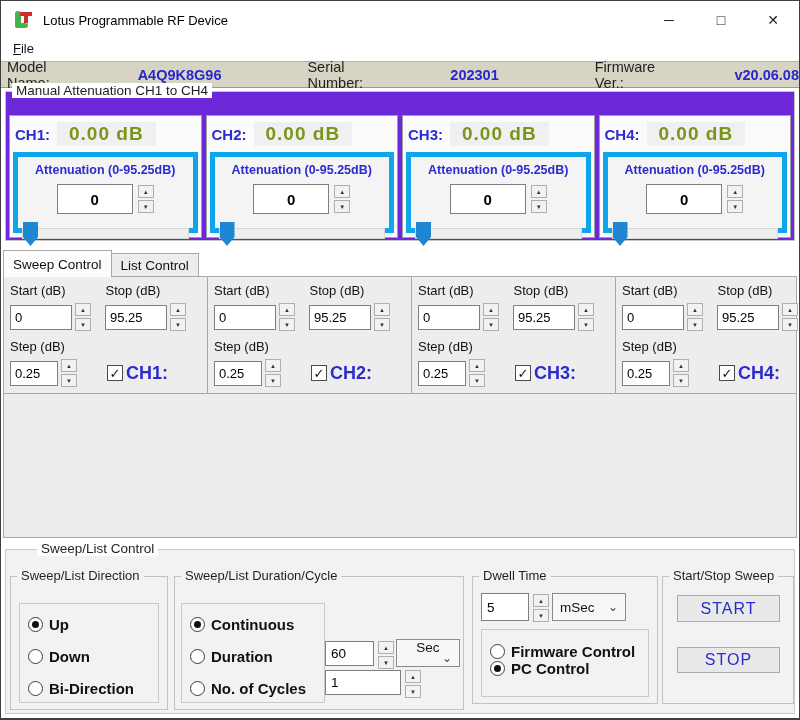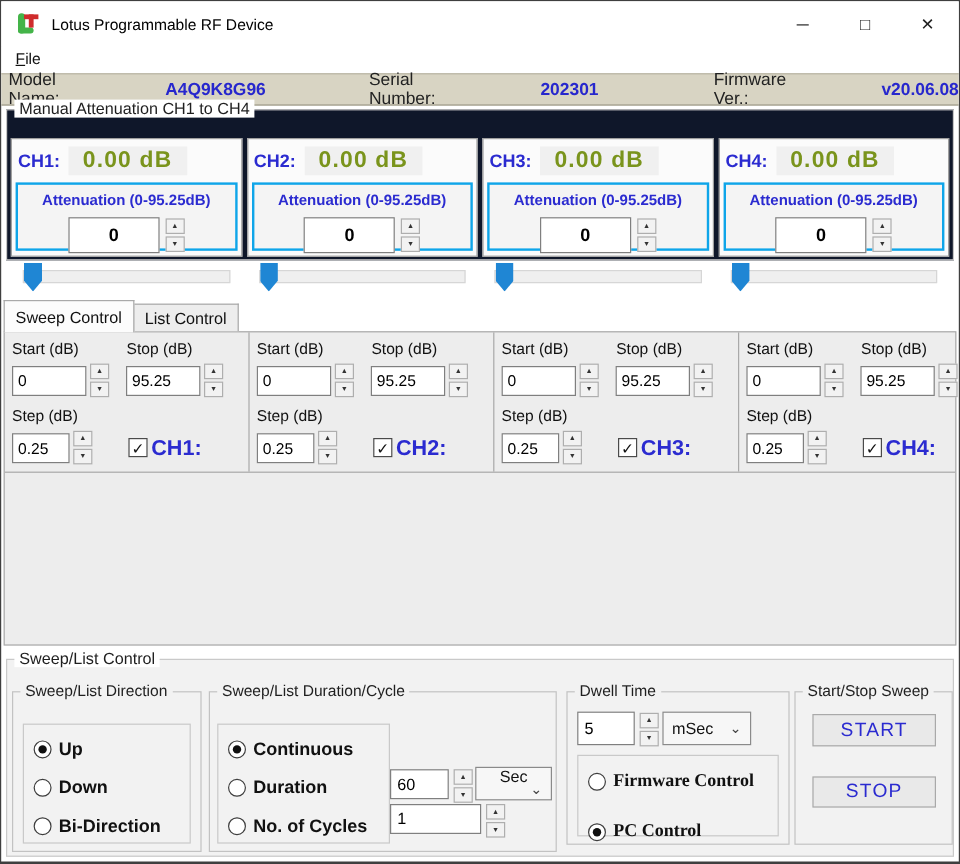--- a/index.html
+++ b/index.html
@@ -21,27 +21,27 @@
   .menu-item::first-letter { text-decoration:underline; }
   
   .infobar { position:absolute; top:60px; left:0; right:0; height:27px; background:#d8d4c3;
     border-top:1px solid #b9b5a4; border-bottom:1px solid #9d9a8a; display:flex; align-items:center; font-size:14.5px;gap:34px; }
   .ib-label { color:#222; }
   .ib-value { color:#2727cd; font-weight:bold; }
   
   .groupbox { position:absolute; border:1px solid #c6c6c6; }
   .gb-title { position:absolute; top:-9px; left:6px; padding:0 4px; font-size:13.5px; color:#1f1f1f; white-space:nowrap; background:#fff; }
   
-  .atten-group { top:90px; left:4px; right:4px; height:126px; background:#0f172a; }
+  .atten-group { top:90px; left:4px; right:4px; height:150px; background:#6d28d9; }
   .panels { position:absolute; top:23px; left:3px; right:3px; bottom:2px; display:flex; gap:4px; }
   .ch-panel { flex:1; position:relative; background:#fbfbfb; border:1px solid #9f9f9f; }
   .ch-header { display:flex; align-items:center; height:30px; margin-top:3px; padding:0 5px; }
   .ch-name { font-size:15px; font-weight:bold; color:#2b2bd0; }
   .ch-value { margin-left:7px; background:#f0f0f0; padding:1px 12px; font-size:19px; font-weight:bold; color:#7a941c; letter-spacing:1px; white-space:nowrap; }
-  .atten-box { position:absolute; left:3px; right:3px; top:36px; bottom:4px; background:#f4f4f4; border:2px solid #0ea5e9; }
+  .atten-box { position:absolute; left:3px; right:3px; top:36px; bottom:4px; background:#f4f4f4; border:5px solid #0ea5e9; }
   .atten-label { text-align:center; margin-top:6px; font-weight:bold; font-size:12.5px; color:#2b2bd0; white-space:nowrap; }
   .atten-input-row { display:flex; justify-content:center; align-items:center; gap:5px; margin-top:7px; }
   .atten-input { width:76px; height:30px; border:1px solid #7f7f7f; background:#fff; text-align:center; font-weight:bold; font-size:15px; font-family:"Liberation Sans",sans-serif; }
   .spin { display:flex; flex-direction:column; gap:2px; }
   .sb { width:16px; height:13px; border:1px solid #aeaeae; background:#f2f2f2; display:flex; align-items:center; justify-content:center; font-size:6px; color:#333; line-height:1; cursor:default; }
   .slider { position:relative; height:26px; margin:8px 4px 0 4px; }
   .slider-track { position:absolute; left:0; right:0; top:6px; height:11px; background:#efefef; border:1px solid #d6d6d6; }
   .slider-thumb { position:absolute; left:1px; top:0; width:15px; height:24px; background:#1f86d4;
     clip-path:polygon(0 0,100% 0,100% 62%,50% 100%,0 62%); }
   
@@ -58,36 +58,36 @@
   .sc-input { width:62px; height:25px; border:1px solid #7f7f7f; background:#fff; font-size:13px; padding-left:4px; font-family:"Liberation Sans",sans-serif; }
   .sc-step-label { font-size:13px; margin-top:8px; }
   .sc-bottom-row { display:flex; align-items:center; margin-top:5px; }
   .sc-step-input { width:48px; height:25px; border:1px solid #7f7f7f; background:#fff; font-size:13px; padding-left:4px; font-family:"Liberation Sans",sans-serif; }
   .checkbox { width:16px; height:16px; background:#fff; border:1px solid #4a4a4a; margin-left:30px; position:relative; display:flex; align-items:center; justify-content:center; }
   .check-icon { font-size:13px; color:#111; line-height:1; display:none; }
   .checkbox.checked .check-icon { display:block; }
   .sc-ch-name { font-size:18px; font-weight:bold; color:#2b2bd0; margin-left:3px; }
   
   .slc-group { top:548px; left:4px; right:4px; bottom:4px; background:#f2f2f2; border-color:#c9c9c9; }
-  .slc-group > .gb-title { background:#fff; }
+  .slc-group > .gb-title { background:#fff;margin-left:25px; }
   .subgroup { position:absolute; border:1px solid #c2c2c2; }
   .subgroup > .gb-title { background:#f2f2f2; font-size:13px; }
   .innerbox { position:absolute; border:1px solid #c9c9c9; }
   .radio-col { display:flex; flex-direction:column; padding:12px 0 0 8px; gap:15px; }
   .radio-row { display:flex; align-items:center; }
   .radio { width:15px; height:15px; border-radius:50%; border:1px solid #3e3e3e; background:#fff; position:relative; flex:none; }
   .radio.checked::after { content:""; position:absolute; inset:3px; border-radius:50%; background:#101010; }
   .radio-label { margin-left:6px; font-size:15px; font-weight:bold; color:#111; white-space:nowrap; }
   .grp-direction { left:4px; top:26px; width:158px; height:134px;padding-left:47px; }
   .grp-direction .innerbox { left:8px; top:26px; right:8px; bottom:6px; }
   .grp-duration { left:168px; top:26px; width:290px; height:134px; }
   .grp-duration .innerbox { left:6px; top:26px; width:144px; bottom:6px; }
   .grp-dwell { left:466px; top:26px; width:186px; height:128px; }
   .grp-dwell .innerbox { left:8px; top:52px; right:8px; bottom:6px; }
-  .grp-dwell .radio-col { padding-top:13px; gap:25px;font-family:Liberation Serif, serif; }
+  .grp-dwell .radio-col { padding-top:13px; gap:0; }
   .grp-startstop { left:656px; top:26px; width:132px; height:128px; }
   .small-input { position:absolute; border:1px solid #7f7f7f; background:#fff; font-size:13.5px; padding-left:5px; font-family:"Liberation Sans",sans-serif; }
   .dur-value { left:150px; top:64px; width:49px; height:25px; }
   .dur-spin { position:absolute; left:203px; top:64px; }
   .cyc-value { left:150px; top:93px; width:76px; height:25px; }
   .cyc-spin { position:absolute; left:230px; top:93px; }
   .dwell-value { left:8px; top:16px; width:48px; height:28px; }
   .dwell-spin { position:absolute; left:60px; top:17px; }
   .dropdown { position:absolute; border:1px solid #8a8a8a; background:#f7f7f7; display:flex; align-items:center; font-size:13.5px; padding:0 7px; color:#111; }
   .dd-sec { left:221px; top:62px; width:64px; height:28px;flex-direction:column; }

